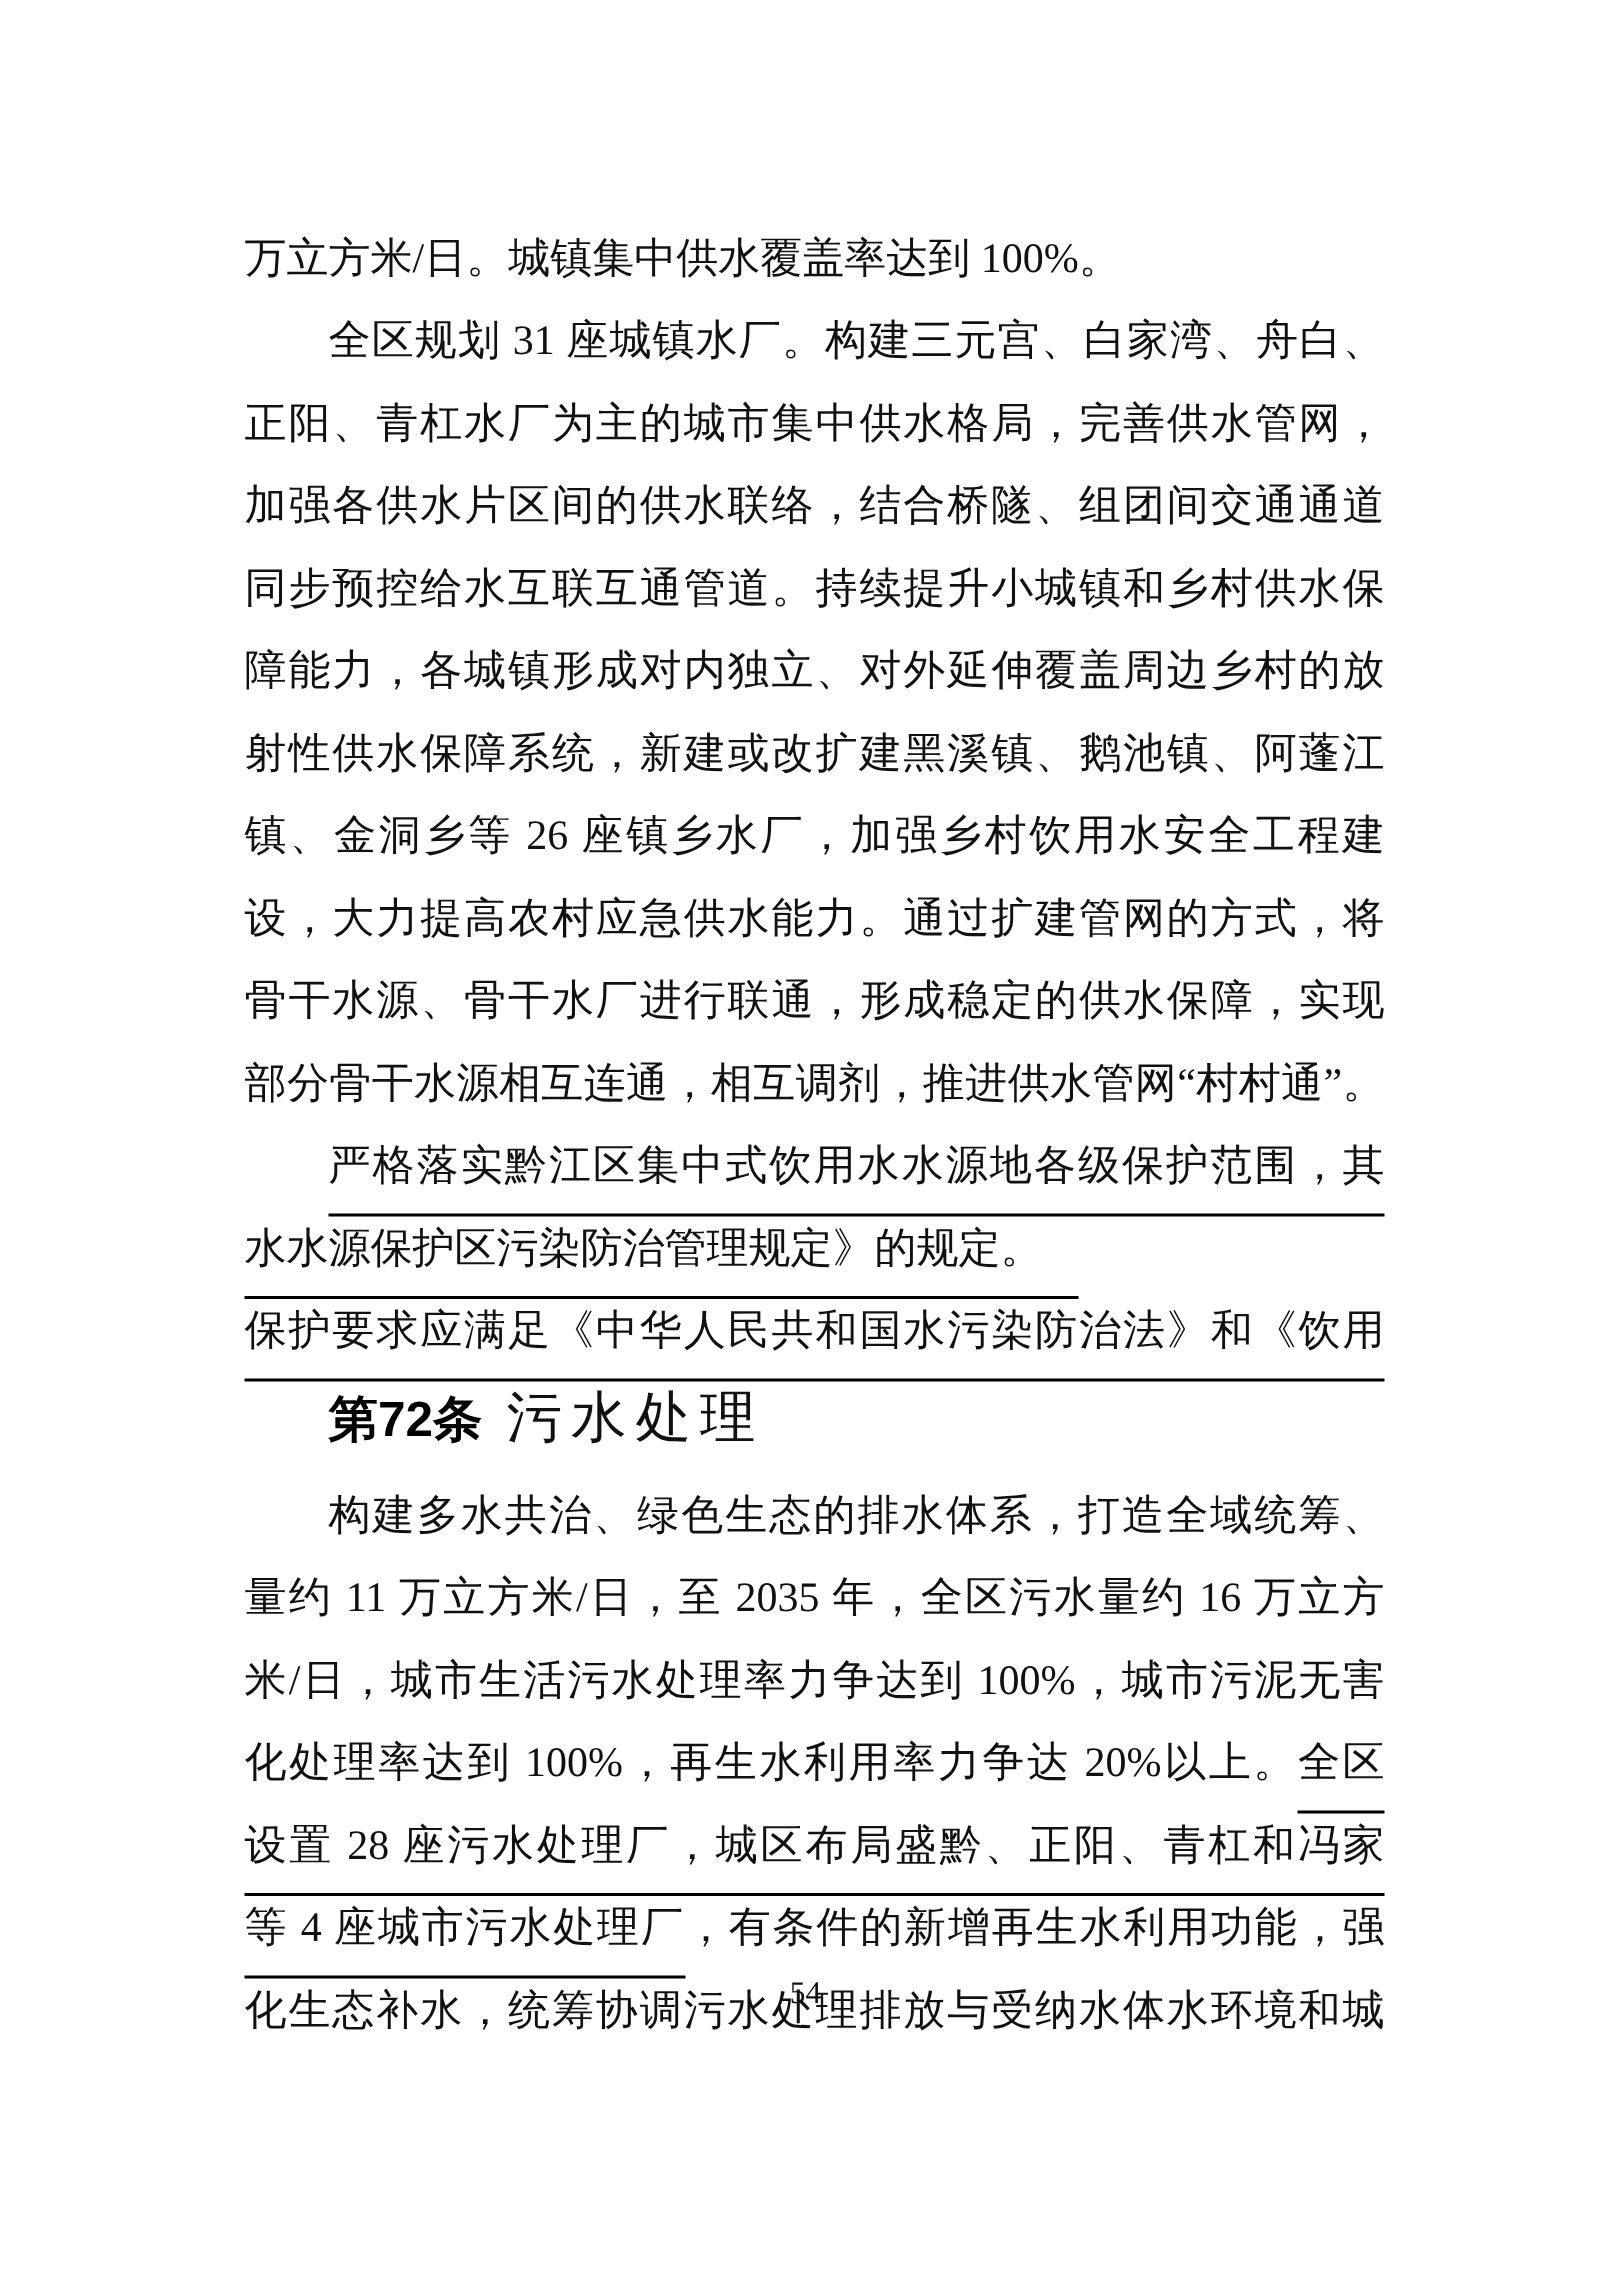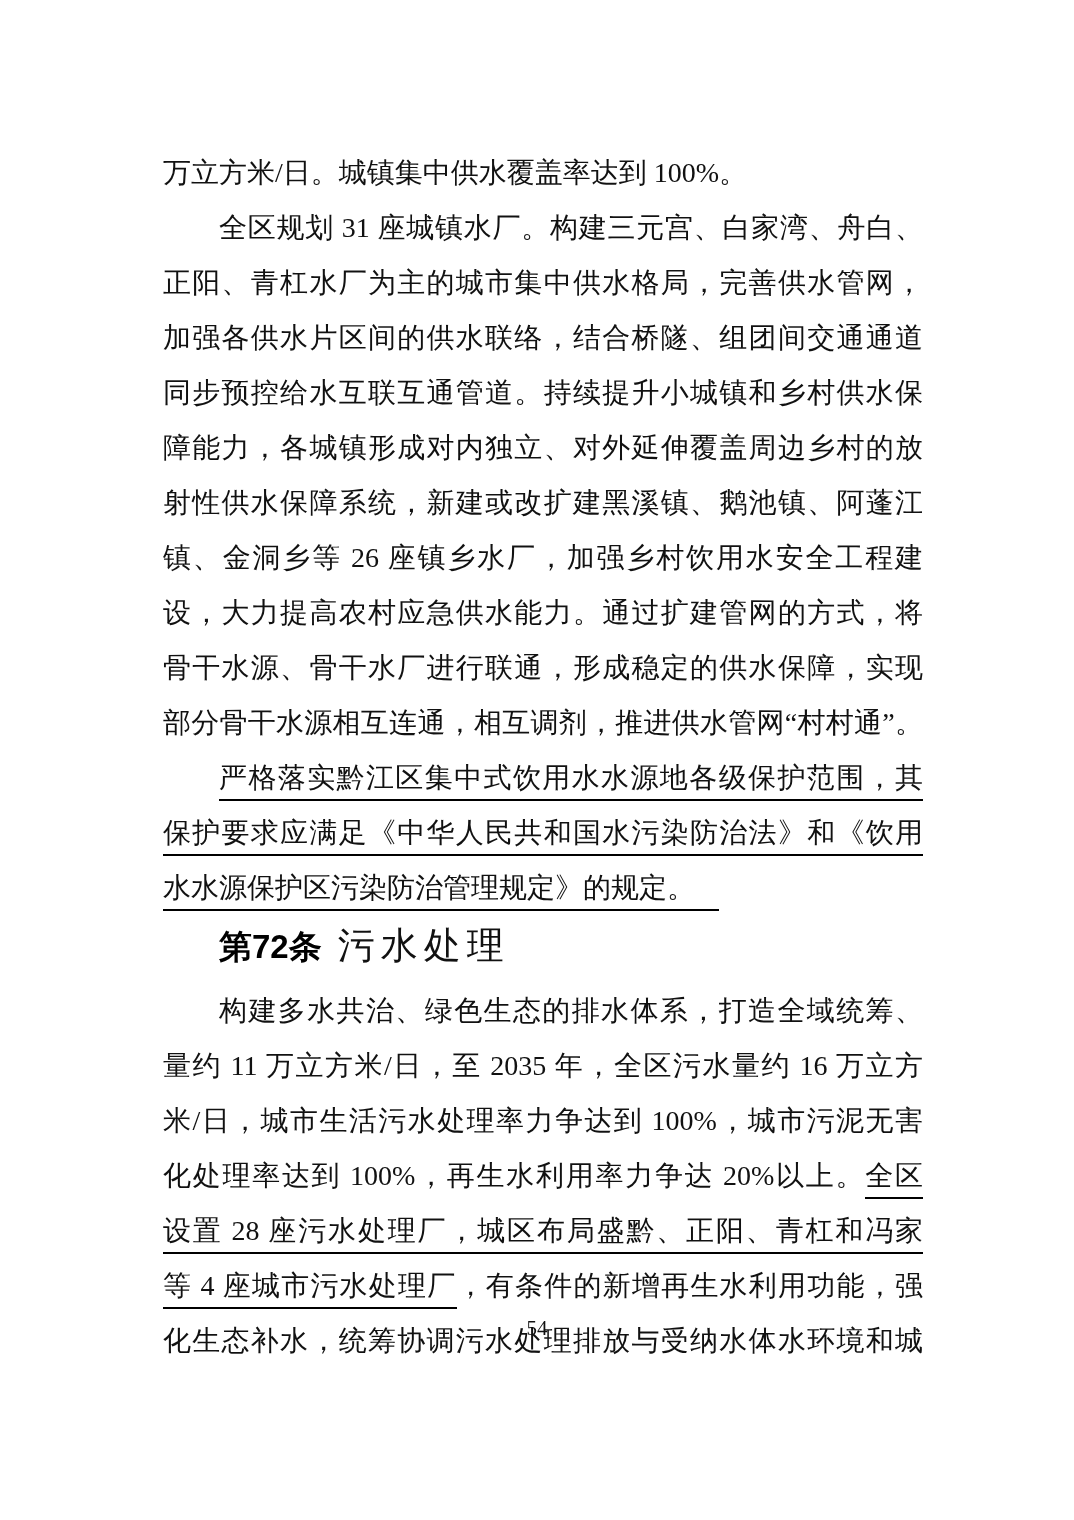--- a/index.html
+++ b/index.html
@@ -32,21 +32,21 @@
   }
   .line.left {
     text-align: left;
     text-align-last: auto;
   }
   .line.indent {
     padding-left: 56px;
   }
   .u {
     border-bottom: 2px solid #000000;
-    padding-bottom: 6px;
+    padding-bottom: 16px;
   }
   .u.ext {
     padding-right: 24px;
   }
   .heading-line {
     height: 62px;
     line-height: 62px;
     margin-bottom: 6px;
     padding-left: 56px;
     text-align: left;
@@ -87,22 +87,22 @@
     <div class="line">加强各供水片区间的供水联络，结合桥隧、组团间交通通道</div>
     <div class="line">同步预控给水互联互通管道。持续提升小城镇和乡村供水保</div>
     <div class="line">障能力，各城镇形成对内独立、对外延伸覆盖周边乡村的放</div>
     <div class="line">射性供水保障系统，新建或改扩建黑溪镇、鹅池镇、阿蓬江</div>
     <div class="line">镇、金洞乡等 26 座镇乡水厂，加强乡村饮用水安全工程建</div>
     <div class="line">设，大力提高农村应急供水能力。通过扩建管网的方式，将</div>
     <div class="line">骨干水源、骨干水厂进行联通，形成稳定的供水保障，实现</div>
     <div class="line">部分骨干水源相互连通，相互调剂，推进供水管网“村村通”。</div>
 
     <div class="line indent"><span class="u">严格落实黔江区集中式饮用水水源地各级保护范围，其</span></div>
+    <div class="line left"><span class="u ext">水水源保护区污染防治管理规定》的规定。</span></div>
     <div class="line"><span class="u">保护要求应满足《中华人民共和国水污染防治法》和《饮用</span></div>
-    <div class="line left"><span class="u ext">水水源保护区污染防治管理规定》的规定。</span></div>
 
     <div class="heading-line">
       <span class="art-num">第72条</span><span class="art-title">污水处理</span>
     </div>
 
     <div class="line indent">构建多水共治、绿色生态的排水体系，打造全域统筹、</div>
     <div class="line">量约 11 万立方米/日，至 2035 年，全区污水量约 16 万立方</div>
     <div class="line">米/日，城市生活污水处理率力争达到 100%，城市污泥无害</div>
 
     <div class="line"><span>化处理率达到 100%，再生水利用率力争达 20%以上。</span><span class="u">全区</span></div>

